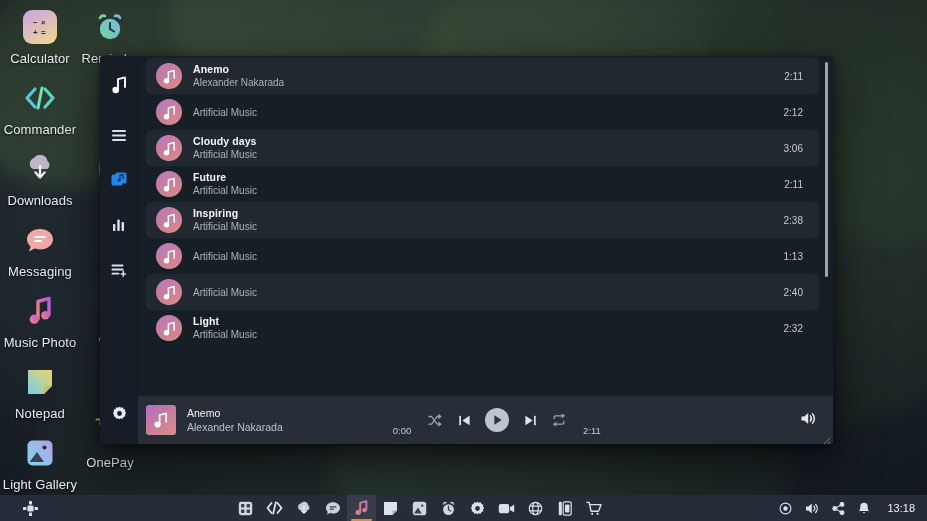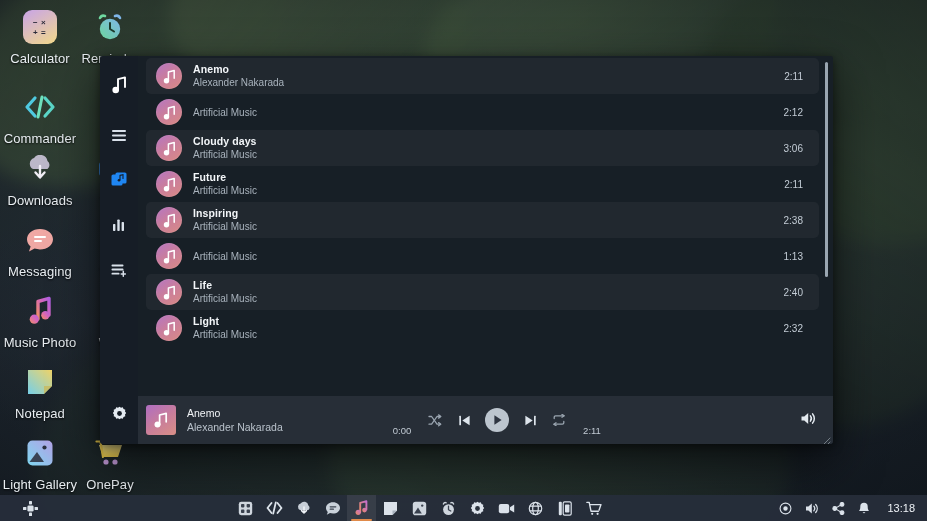--- a/index.html
+++ b/index.html
@@ -333,21 +333,21 @@
           <svg width="22" height="22" viewBox="0 0 22 22">
             <text x="4" y="9" font-size="8" font-family="Liberation Sans" fill="#2b2b3a" font-weight="bold">−</text>
             <text x="12" y="9" font-size="8" font-family="Liberation Sans" fill="#2b2b3a" font-weight="bold">×</text>
             <text x="4" y="19" font-size="8" font-family="Liberation Sans" fill="#2b2b3a" font-weight="bold">+</text>
             <text x="12" y="19" font-size="8" font-family="Liberation Sans" fill="#2b2b3a" font-weight="bold">=</text>
           </svg>
         </div>
         <div class="lbl">Calculator</div>
       </div>
 
-      <div class="dicon" style="position:absolute;top:80px;">
+      <div class="dicon" style="position:absolute;top:71px;">
         <div class="glyph">
           <svg width="32" height="26" viewBox="0 0 32 26">
             <path d="M11 4 L3 13 L11 22" stroke="#4fc9e0" stroke-width="3.2" fill="none" stroke-linecap="round" stroke-linejoin="round"></path>
             <path d="M21 4 L29 13 L21 22" stroke="#5bd6c8" stroke-width="3.2" fill="none" stroke-linecap="round" stroke-linejoin="round"></path>
             <path d="M18 3 L14 23" stroke="#6ee0bc" stroke-width="3" fill="none" stroke-linecap="round"></path>
           </svg>
         </div>
         <div class="lbl">Commander</div>
       </div>
 
@@ -470,21 +470,21 @@
       </div>
       <div class="dicon" style="position:absolute;top:355px;">
         <div class="glyph">
           <svg width="26" height="26" viewBox="0 0 26 26">
             <rect x="4" y="3" width="18" height="20" rx="3" fill="#d9a74e"></rect>
           </svg>
         </div>
         <div class="lbl">No</div>
       </div>
 
-      <div class="dicon" style="position:absolute;top:426px;">
+      <div class="dicon" style="position:absolute;top:404px;">
         <div class="glyph">
           <svg width="30" height="28" viewBox="0 0 30 28">
             <defs>
               <linearGradient id="cgrad" x1="0" y1="1" x2="0" y2="0">
                 <stop offset="0" stop-color="#e8c84a"></stop>
                   <stop offset="1" stop-color="#f0e08a"></stop>
               </linearGradient>
             </defs>
             <path d="M4 6 H27 L23 18 H8 Z" fill="url(#cgrad)"></path>
             <path d="M1.5 2.5 H5.5 L8 18" stroke="#e8c84a" stroke-width="2.2" fill="none" stroke-linecap="round" stroke-linejoin="round"></path>
@@ -627,21 +627,20 @@
             <div class="t-dur">1:13</div>
           </div>
           <div class="track alt">
             <div class="art">
               <svg width="13" height="15" viewBox="0 0 13 15">
                 <path d="M5.4 11.6 V2.9 L11.2 1.4 V9.2" stroke="#fff" stroke-width="1.5" fill="none" stroke-linecap="round" stroke-linejoin="round"></path>
                 <circle cx="3.5" cy="11.7" r="2.7" fill="#fff"></circle>
               </svg>
             </div>
             <div class="meta">
-              <div class="t-title">Life</div>
               <div class="t-artist">Artificial Music</div>
             </div>
             <div class="t-dur">2:40</div>
           </div>
           <div class="track">
             <div class="art">
               <svg width="13" height="15" viewBox="0 0 13 15">
                 <path d="M5.4 11.6 V2.9 L11.2 1.4 V9.2" stroke="#fff" stroke-width="1.5" fill="none" stroke-linecap="round" stroke-linejoin="round"></path>
                 <circle cx="3.5" cy="11.7" r="2.7" fill="#fff"></circle>
               </svg>

